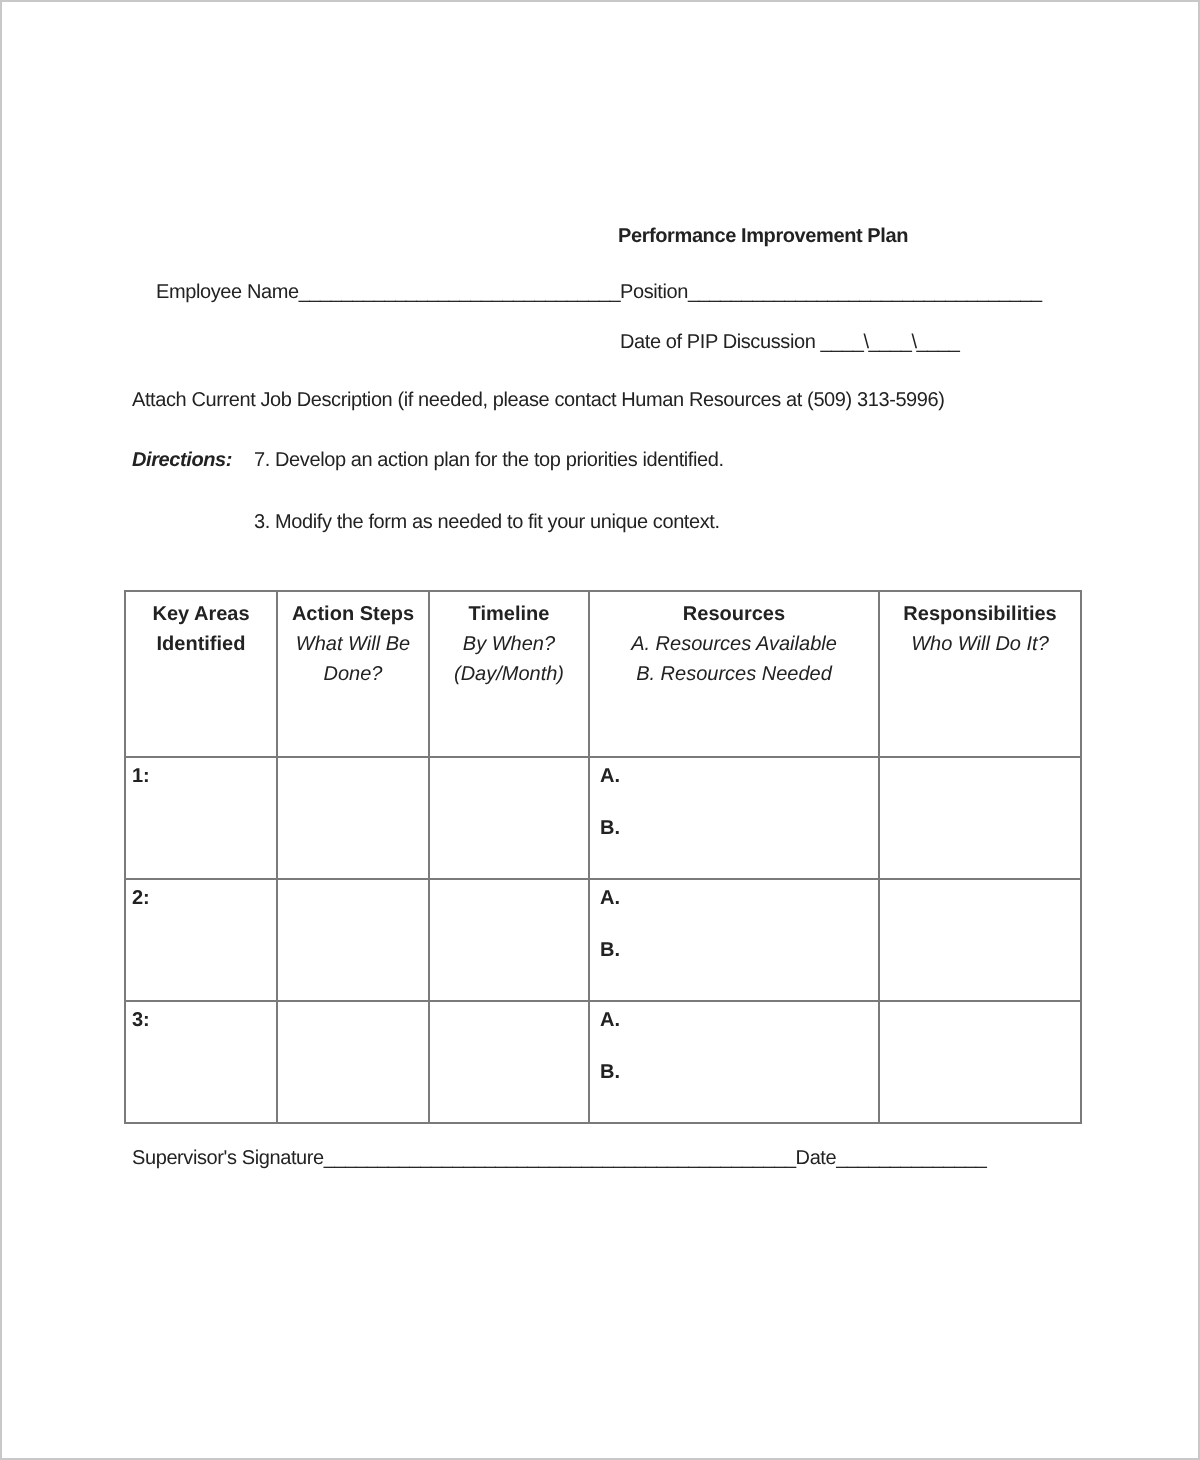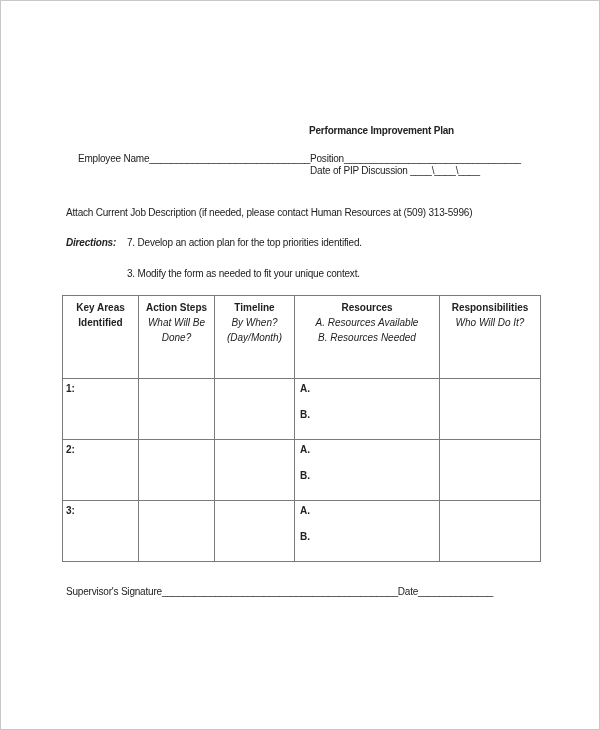--- a/index.html
+++ b/index.html
@@ -1,20 +1,20 @@
 <!DOCTYPE html>
 <html><head>
 <meta charset="utf-8">
 <style>
   html, body { margin:0; padding:0; }
   body { width:600px; height:730px; background:#ffffff; position:relative; overflow:hidden;
          font-family:"Liberation Sans", sans-serif; color:#222; }
   .page { position:absolute; left:0; top:0; width:598px; height:728px;
           border:1px solid #c8c8c8; background:#fff; }
-  .t { position:absolute; font-size:10px; white-space:nowrap; letter-spacing:-0.2px;margin-top:12px; }
+  .t { position:absolute; font-size:10px; white-space:nowrap; letter-spacing:-0.2px; }
   .title { font-size:10px; font-weight:bold; }
   .dir-label { font-weight:bold; font-style:italic; }
   table.pip { position:absolute; left:61px; top:294px; border-collapse:collapse; table-layout:fixed; }
   table.pip td { border:1px solid #7a7a7a; vertical-align:top; padding:0; font-size:10px; }
   table.pip tr.head td { height:78px; text-align:center; padding-top:4px; }
   table.pip tr.body td { height:60px; }
   .hb { font-weight:bold; display:block; line-height:15px; }
   .hi { font-style:italic; display:block; line-height:15px; }
   .rowlab { font-weight:bold; padding:4px 0 0 3px; display:block; }
   .res { font-weight:bold; display:block; padding-left:5px; }
@@ -24,21 +24,21 @@
 </head>
 <body>
 
 <div class="page">
 
   <div class="t title" style="left:308px; top:112px;">Performance Improvement Plan</div>
 
   <div class="t" style="left:65px; top:140px;padding-left:12px;">Employee Name______________________________</div>
   <div class="t" style="left:309px; top:140px;">Position_________________________________</div>
 
-  <div class="t" style="left:309px; top:152px;">Date of PIP Discussion ____\____\____</div>
+  <div class="t" style="left:309px; top:165px;">Date of PIP Discussion ____\____\____</div>
 
   <div class="t" style="left:65px; top:194px;">Attach Current Job Description (if needed, please contact Human Resources at (509) 313-5996)</div>
 
   <div class="t dir-label" style="left:65px; top:224px;">Directions:</div>
   <div class="t" style="left:126px; top:224px;">7.  Develop an action plan for the top priorities identified.</div>
   <div class="t" style="left:126px; top:255px;">3.  Modify the form as needed to fit your unique context.</div>
 
   <table class="pip">
     <colgroup>
       <col style="width:76px">

